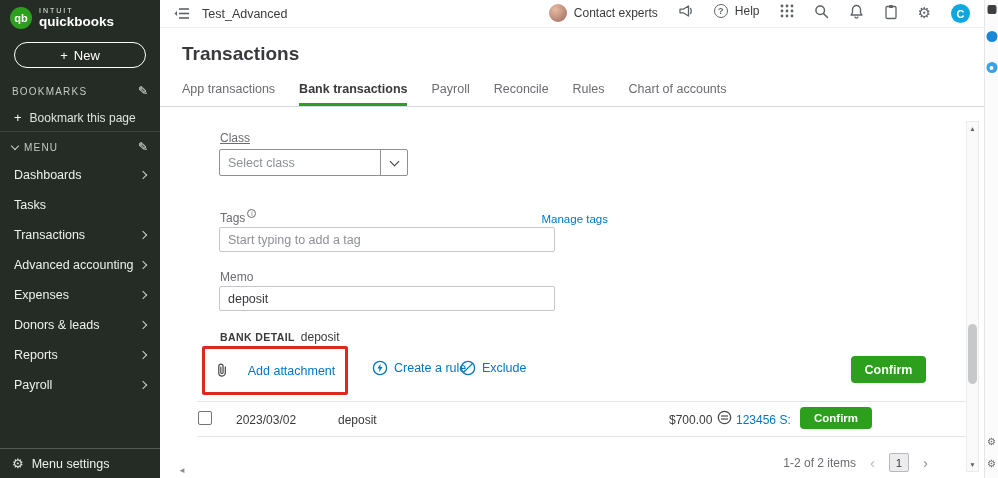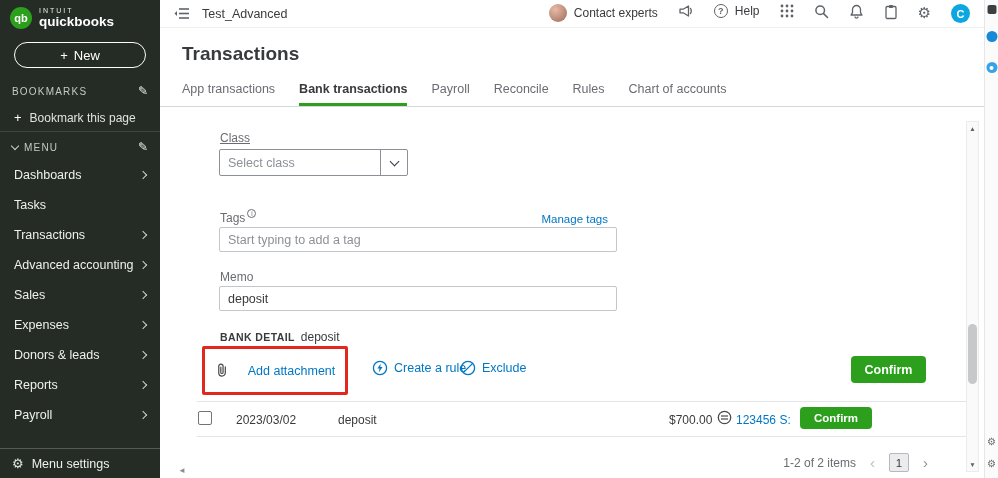--- a/index.html
+++ b/index.html
@@ -53,21 +53,21 @@
   .select-box { position:absolute; left:59px; top:32px; width:189px; height:27px; border:1px solid #8d9096; border-radius:2px; display:flex; align-items:center; background:#fff; cursor:pointer; }
   .select-text { flex:1; padding:0 8px; font-size:12.5px; color:#8d9096; }
   .select-chev-cell { width:27px; height:100%; border-left:1px solid #8d9096; display:flex; align-items:center; justify-content:center; }
   .sel-chev { width:7px; height:7px; border-right:1.7px solid #393a3d; border-top:1.7px solid #393a3d; transform:rotate(135deg); margin-top:-3px; }
 
   .tags-row { position:absolute; left:60px; top:94px; width:388px; display:flex; justify-content:space-between; align-items:flex-end; }
   .tags-label-wrap { display:flex; align-items:flex-start; gap:2px; font-size:12px; color:#6b6c72; }
   .info-badge { width:9px; height:9px; border:1px solid #6b6c72; border-radius:50%; font-size:6.5px; color:#6b6c72; display:inline-flex; align-items:center; justify-content:center; margin-top:-2px; }
   .link { color:#0077c5; cursor:pointer; }
   .manage-tags { font-size:11.5px; }
-  .text-input { position:absolute; left:59px; width:398px; height:25px; border:1px solid #c3c7cc; border-radius:2px; padding:0 8px; font-size:12.5px; color:#393a3d; font-family:inherit; }
+  .text-input { position:absolute; left:59px; width:336px; height:25px; border:1px solid #c3c7cc; border-radius:2px; padding:0 8px; font-size:12.5px; color:#393a3d; font-family:inherit; }
   .text-input::placeholder { color:#8d9096; }
   .tags-input { top:110px; }
   .memo-label { left:60px; top:153px; }
   .memo-input { top:169px; }
 
   .bank-detail { position:absolute; left:60px; top:213px; display:flex; align-items:baseline; gap:6px; }
   .bank-detail-key { font-size:10.5px; font-weight:700; color:#393a3d; letter-spacing:0.4px; }
   .bank-detail-val { font-size:12px; color:#393a3d; }
 
   .highlight-box { position:absolute; left:42px; top:229px; width:146px; height:49px; border:3px solid #e0281e; border-radius:2px; display:flex; align-items:center; justify-content:center; gap:18px; }
@@ -157,24 +157,20 @@
       </div>
       <div class="nav-item">
         <span>Transactions</span>
         <span class="chev chev-r"></span>
       </div>
       <div class="nav-item">
         <span>Advanced accounting</span>
         <span class="chev chev-r"></span>
       </div>
       <div class="nav-item">
-        <span>Sales</span>
-        <span class="chev chev-r"></span>
-      </div>
-      <div class="nav-item">
         <span>Expenses</span>
         <span class="chev chev-r"></span>
       </div>
       <div class="nav-item">
         <span>Donors &amp; leads</span>
         <span class="chev chev-r"></span>
       </div>
       <div class="nav-item">
         <span>Reports</span>
         <span class="chev chev-r"></span>

